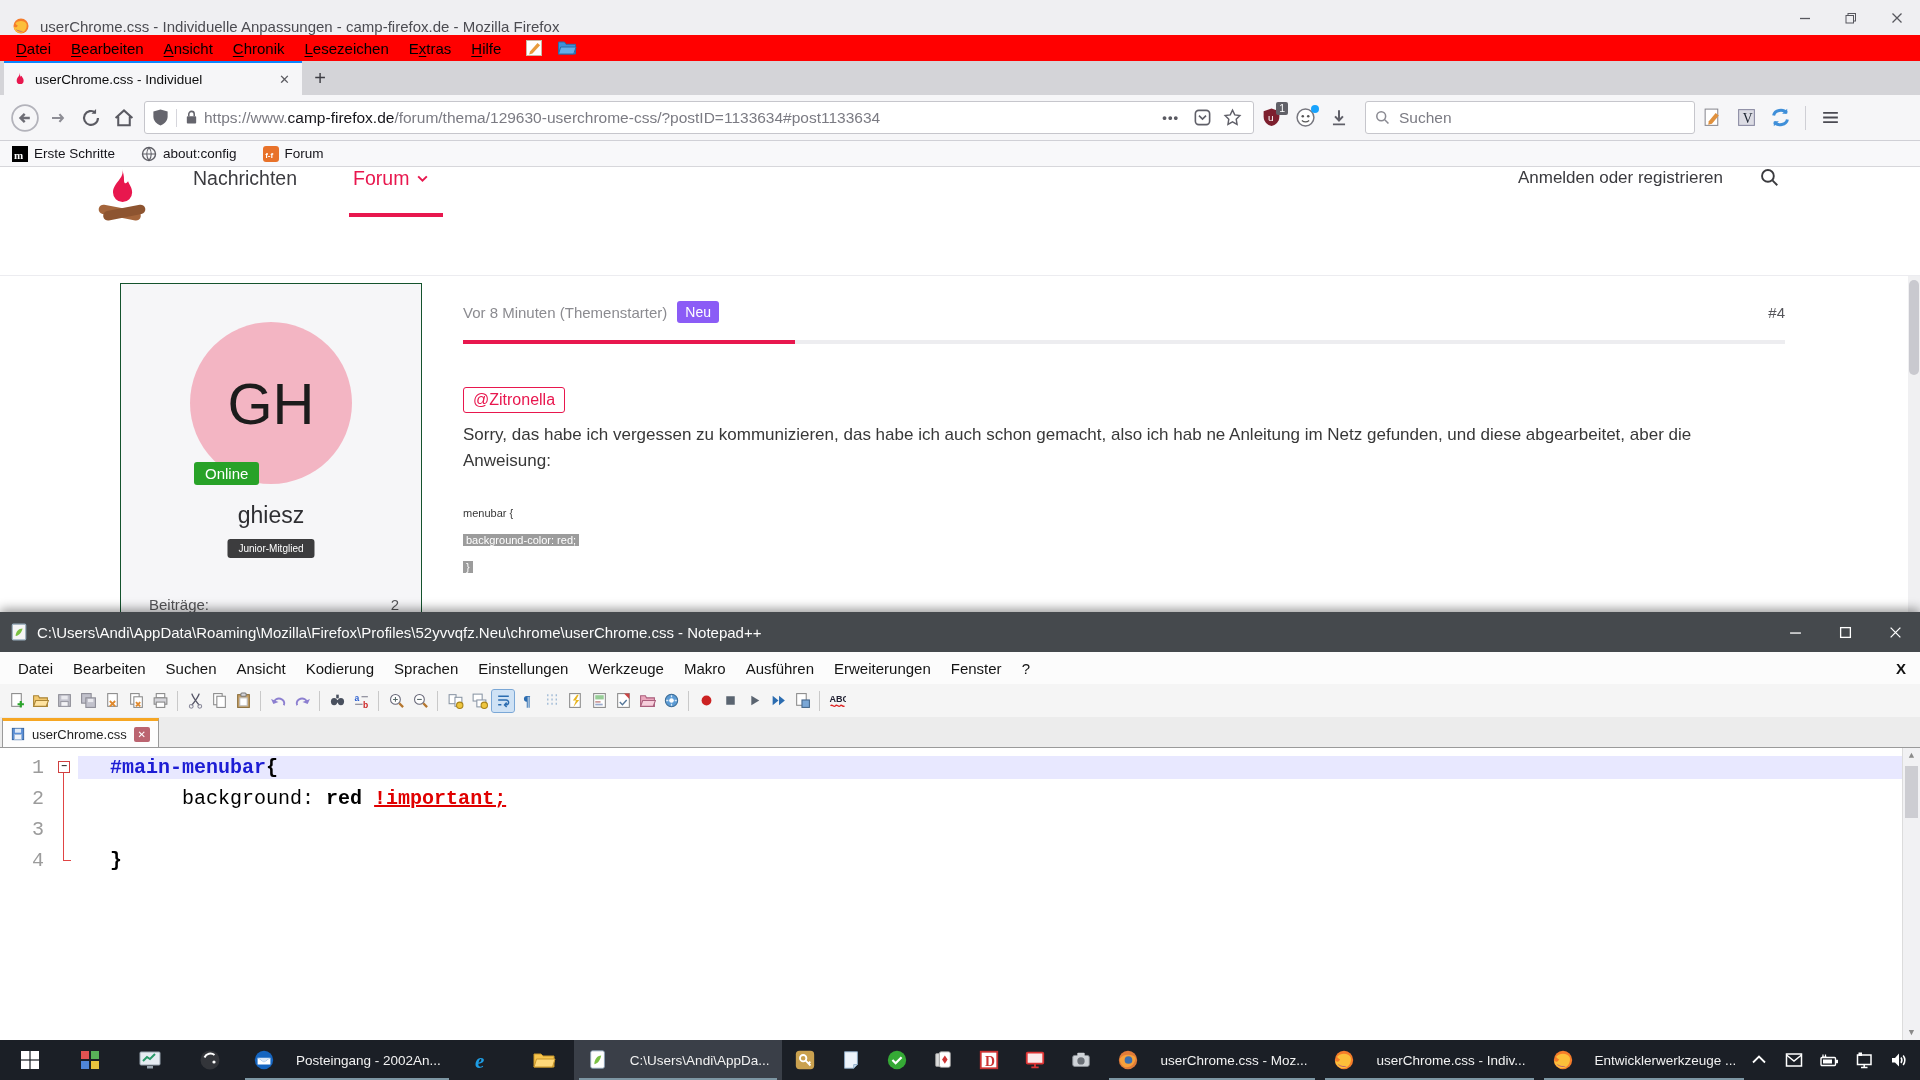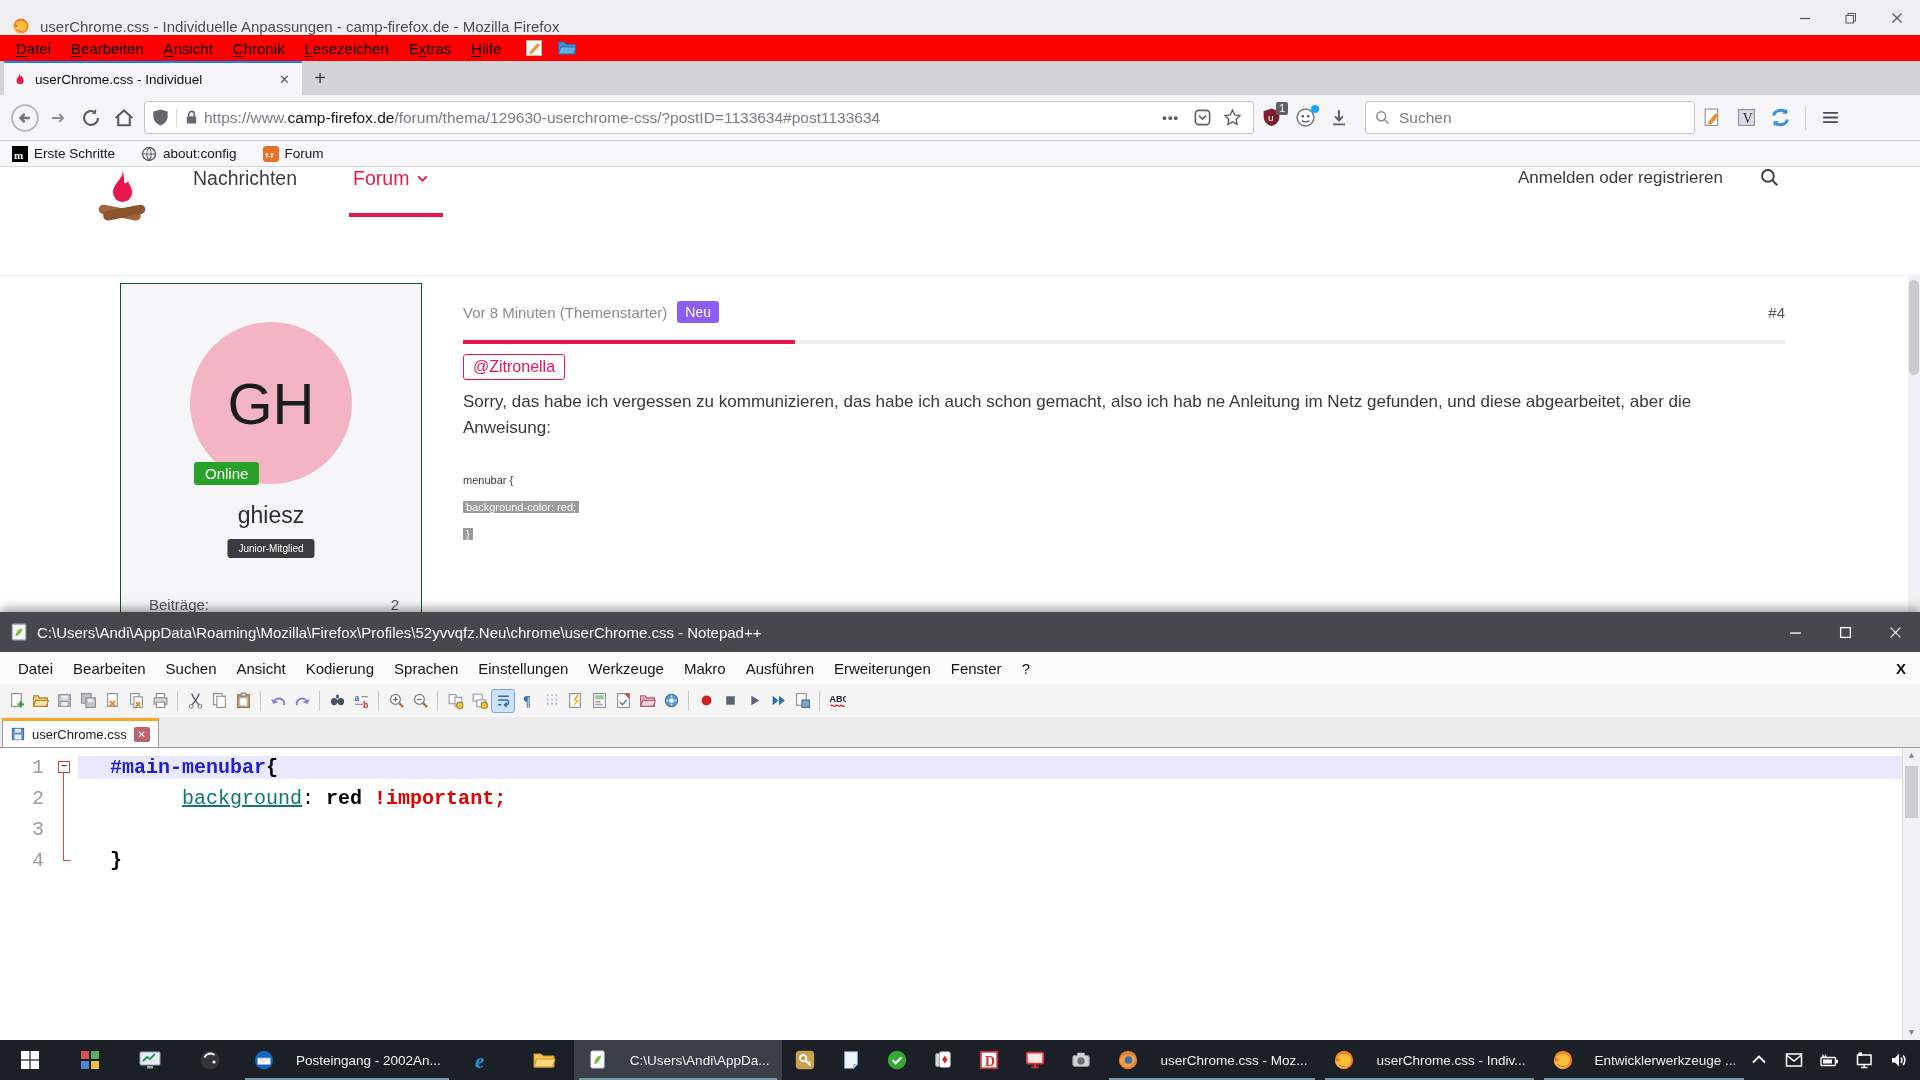--- a/index.html
+++ b/index.html
@@ -54,21 +54,21 @@
   .uname{position:absolute;left:0;right:0;top:218px;text-align:center;font-size:23px;color:#2e2e32;}
   .rank-badge{position:absolute;left:50%;transform:translateX(-50%);top:255px;background:#3c3c3e;color:#fff;font-size:10px;padding:4px 11px;border-radius:3px;white-space:nowrap;}
   .stat-row{position:absolute;left:28px;right:22px;top:312px;display:flex;justify-content:space-between;font-size:15px;color:#565659;}
   .post-main{position:absolute;left:463px;top:25px;width:1322px;}
   .meta-row{display:flex;align-items:center;gap:10px;font-size:15px;color:#8b8b90;}
   .neu-badge{background:#8b5cf6;color:#fff;font-size:14px;padding:3px 8px;border-radius:3px;}
   .post-num{margin-left:auto;color:#55555a;font-size:15px;}
   .post-divider{margin-top:17px;height:4px;display:flex;}
   .post-divider .red{width:332px;background:#e8174e;}
   .post-divider .rest{flex:1;background:#ededf0;}
-  .mention{display:inline-block;margin-top:10px;border:1px solid #e8174e;color:#e8174e;border-radius:3px;padding:3px 9px;font-size:16px;}
+  .mention{display:inline-block;margin-top:43px;border:1px solid #e8174e;color:#e8174e;border-radius:3px;padding:3px 9px;font-size:16px;}
   .post-body{margin-top:9px;font-size:17px;line-height:1.55;color:#383838;max-width:1310px;}
   .post-code{margin-top:25px;font-size:11px;line-height:27px;color:#383838;}
   .post-code .sel{background:#9c9c9c;color:#fff;padding:0 3px;}
   .pg-scroll{position:absolute;right:0;top:0;bottom:0;width:12px;background:#f0f0f2;}
   .pg-thumb{position:absolute;right:1px;top:4px;width:10px;height:95px;background:#c9c9cf;border-radius:5px;}
   
   .npp{position:absolute;left:0;top:612px;width:1920px;height:428px;background:#fff;box-shadow:0 -3px 10px rgba(0,0,0,.4);}
   .npp-title{height:40px;background:#45494d;color:#fbfbfb;display:flex;align-items:center;padding-left:10px;font-size:15px;gap:9px;}
   .npp-title .wc{width:50px;height:40px;display:flex;align-items:center;justify-content:center;}
   .npp-menu{height:32px;background:#fcfcfc;display:flex;align-items:center;padding-left:8px;font-size:15px;color:#141414;}
@@ -86,22 +86,22 @@
   .ln{width:44px;text-align:right;padding-right:10px;color:#9c9c9c;flex:none;font-size:20px;}
   .fold{width:24px;height:31px;position:relative;flex:none;}
   .fold-start .foldbox{position:absolute;left:4px;top:9px;width:12px;height:12px;box-sizing:border-box;border:1px solid #d04040;background:#fff;font:bold 10px/10px "Liberation Mono",monospace;text-align:center;color:#333;}
   .fold-start::after{content:'';position:absolute;left:9px;top:21px;bottom:0;border-left:1px solid #e04444;}
   .fold-mid::before{content:'';position:absolute;left:9px;top:0;bottom:0;border-left:1px solid #e04444;}
   .fold-end::before{content:'';position:absolute;left:9px;top:0;height:16px;border-left:1px solid #e04444;}
   .fold-end::after{content:'';position:absolute;left:9px;top:15px;width:8px;border-top:1px solid #e04444;}
   .cd{flex:1;white-space:pre;font-weight:bold;color:#000;padding-left:32px;}
   .ed-row.cur .cd{background:#e8e8ff;}
   .tk-sel{color:#1d1dd4;} .tk-brace{color:#000;}
-  .tk-prop{color:#0f766e;font-weight:normal;text-decoration:underline;} .tk-punct{color:#141414;font-weight:normal;}
-  .tk-val{color:#000;} .tk-imp{color:#e00000;} .tk-plain{font-weight:normal;}
+  .tk-prop{color:#000000;font-weight:normal;} .tk-punct{color:#141414;font-weight:normal;}
+  .tk-val{color:#000;} .tk-imp{color:#e00000;text-decoration:underline;} .tk-plain{font-weight:normal;}
   .ed-scroll{position:absolute;right:0;top:0;bottom:0;width:17px;background:#f1f1f3;border-left:1px solid #dcdcdc;}
   .ed-arrow{position:absolute;left:0;width:17px;height:16px;color:#8a8a8a;font-size:9px;display:flex;align-items:center;justify-content:center;}
   .ed-thumb{position:absolute;left:2px;top:18px;width:13px;height:52px;background:#cdcdd2;}
   
   .taskbar{position:absolute;left:0;top:1040px;width:1920px;height:40px;background:#1b1f26;display:flex;align-items:stretch;color:#f2f2f2;}
   .tb-item{width:60px;display:flex;align-items:center;justify-content:center;flex:none;}
   .tb-item.small{width:46px;}
   .tb-btn{position:relative;display:flex;align-items:center;gap:9px;padding:0 13px;font-size:13.5px;flex:none;max-width:210px;}
   .tb-btn .lbl{white-space:nowrap;overflow:hidden;margin-left:12px;}
   .tb-btn::after{content:'';position:absolute;left:5px;right:5px;bottom:0;height:2px;background:#7d96a3;}

